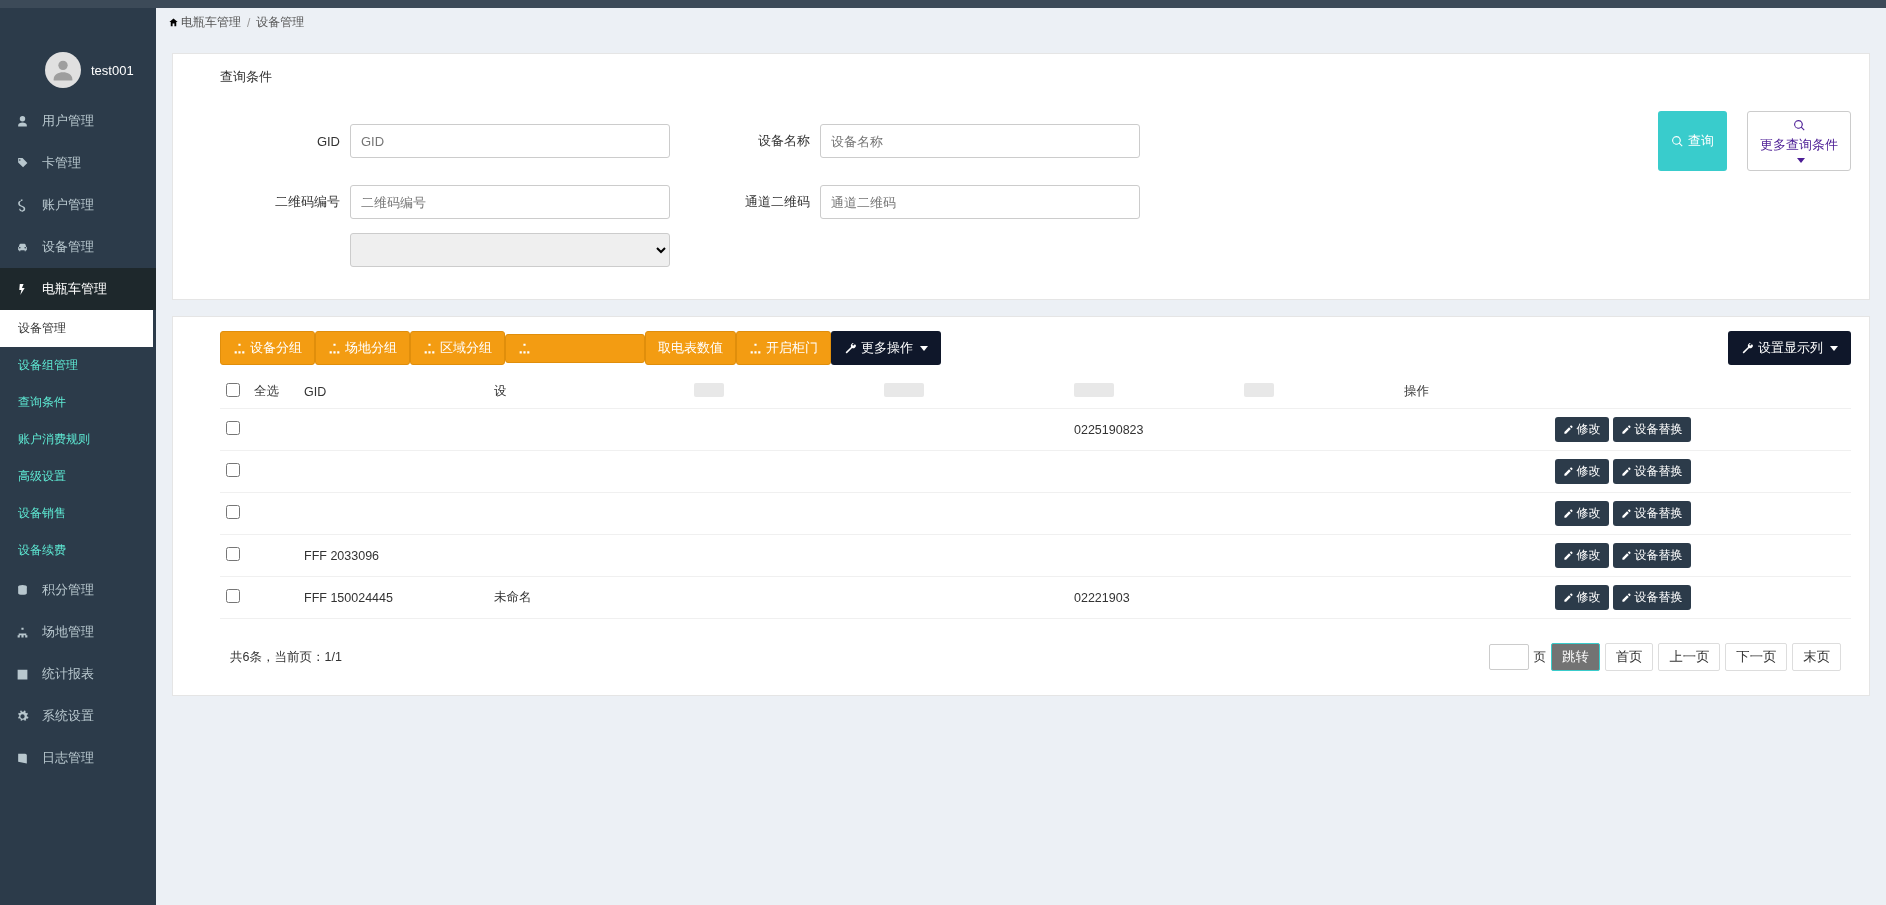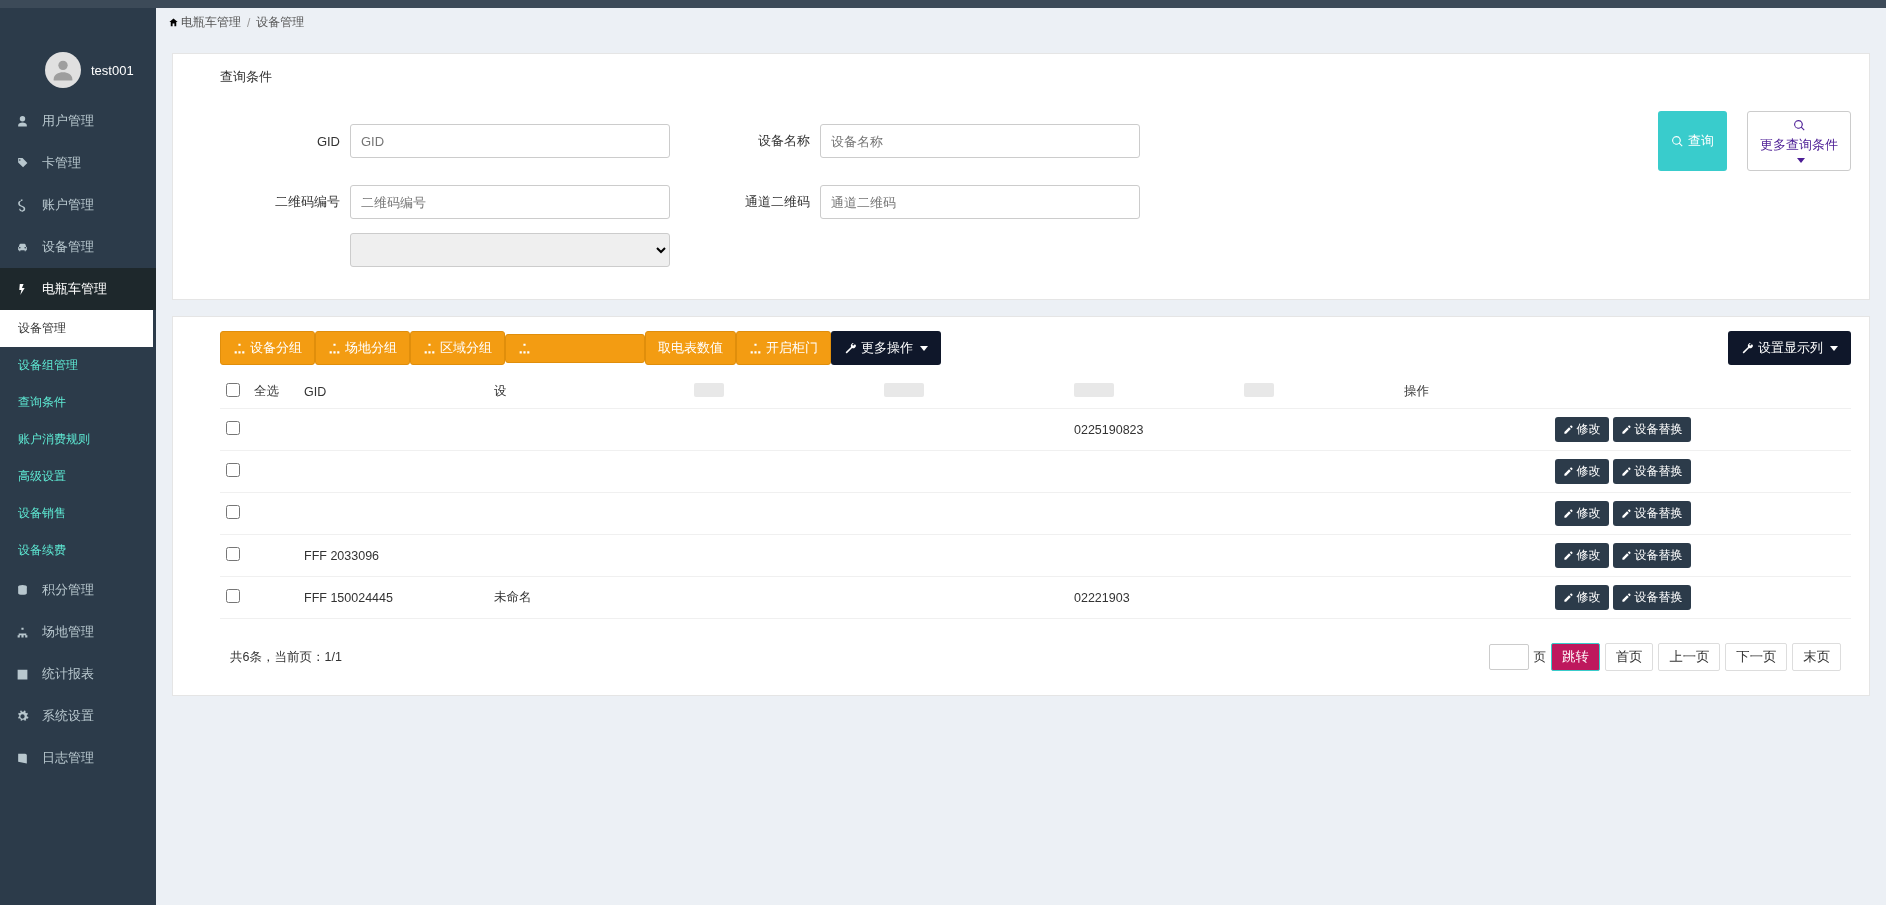--- a/index.html
+++ b/index.html
@@ -61,21 +61,21 @@
     table.data td.ops { text-align: center; white-space: nowrap; }
     .row-btn { display: inline-flex; align-items: center; gap: 3px; background: #2c3b4a; color: #fff; padding: 4px 8px; border-radius: 3px; font-size: 12px; cursor: pointer; margin-right: 4px; }
     .row-btn svg { width: 11px; height: 11px; fill: currentColor; }
     
     .redact { background: #e8e8e8; color: transparent; display: inline-block; height: 14px; border-radius: 2px; }
     
     .pager-bar { display: flex; align-items: center; padding: 14px 28px 20px; font-size: 12.5px; color: #333; gap: 5px; }
     .pager-bar .spacer { flex: 1; }
     .pager-bar input { width: 40px; height: 26px; border: 1px solid #ccc; text-align: center; border-radius: 2px; }
     .pager-btn { border: 1px solid #ddd; background: #fff; padding: 4px 10px; border-radius: 2px; cursor: pointer; color: #333; }
-    .pager-btn.jump { background: #be185d; color: #fff; border-color: #39cccc; }
+    .pager-btn.jump { background: #737373; color: #fff; border-color: #39cccc; }
     
     .caret { display: inline-block; margin-left: 3px; width: 0; height: 0; border-left: 4px solid transparent; border-right: 4px solid transparent; border-top: 5px solid currentColor; }
     
     .chk { width: 14px; height: 14px; }
     
     
     .mi-icon svg, .btn svg.ico { width: 13px; height: 13px; fill: currentColor; }
   </style>
 </head>
 <body>

